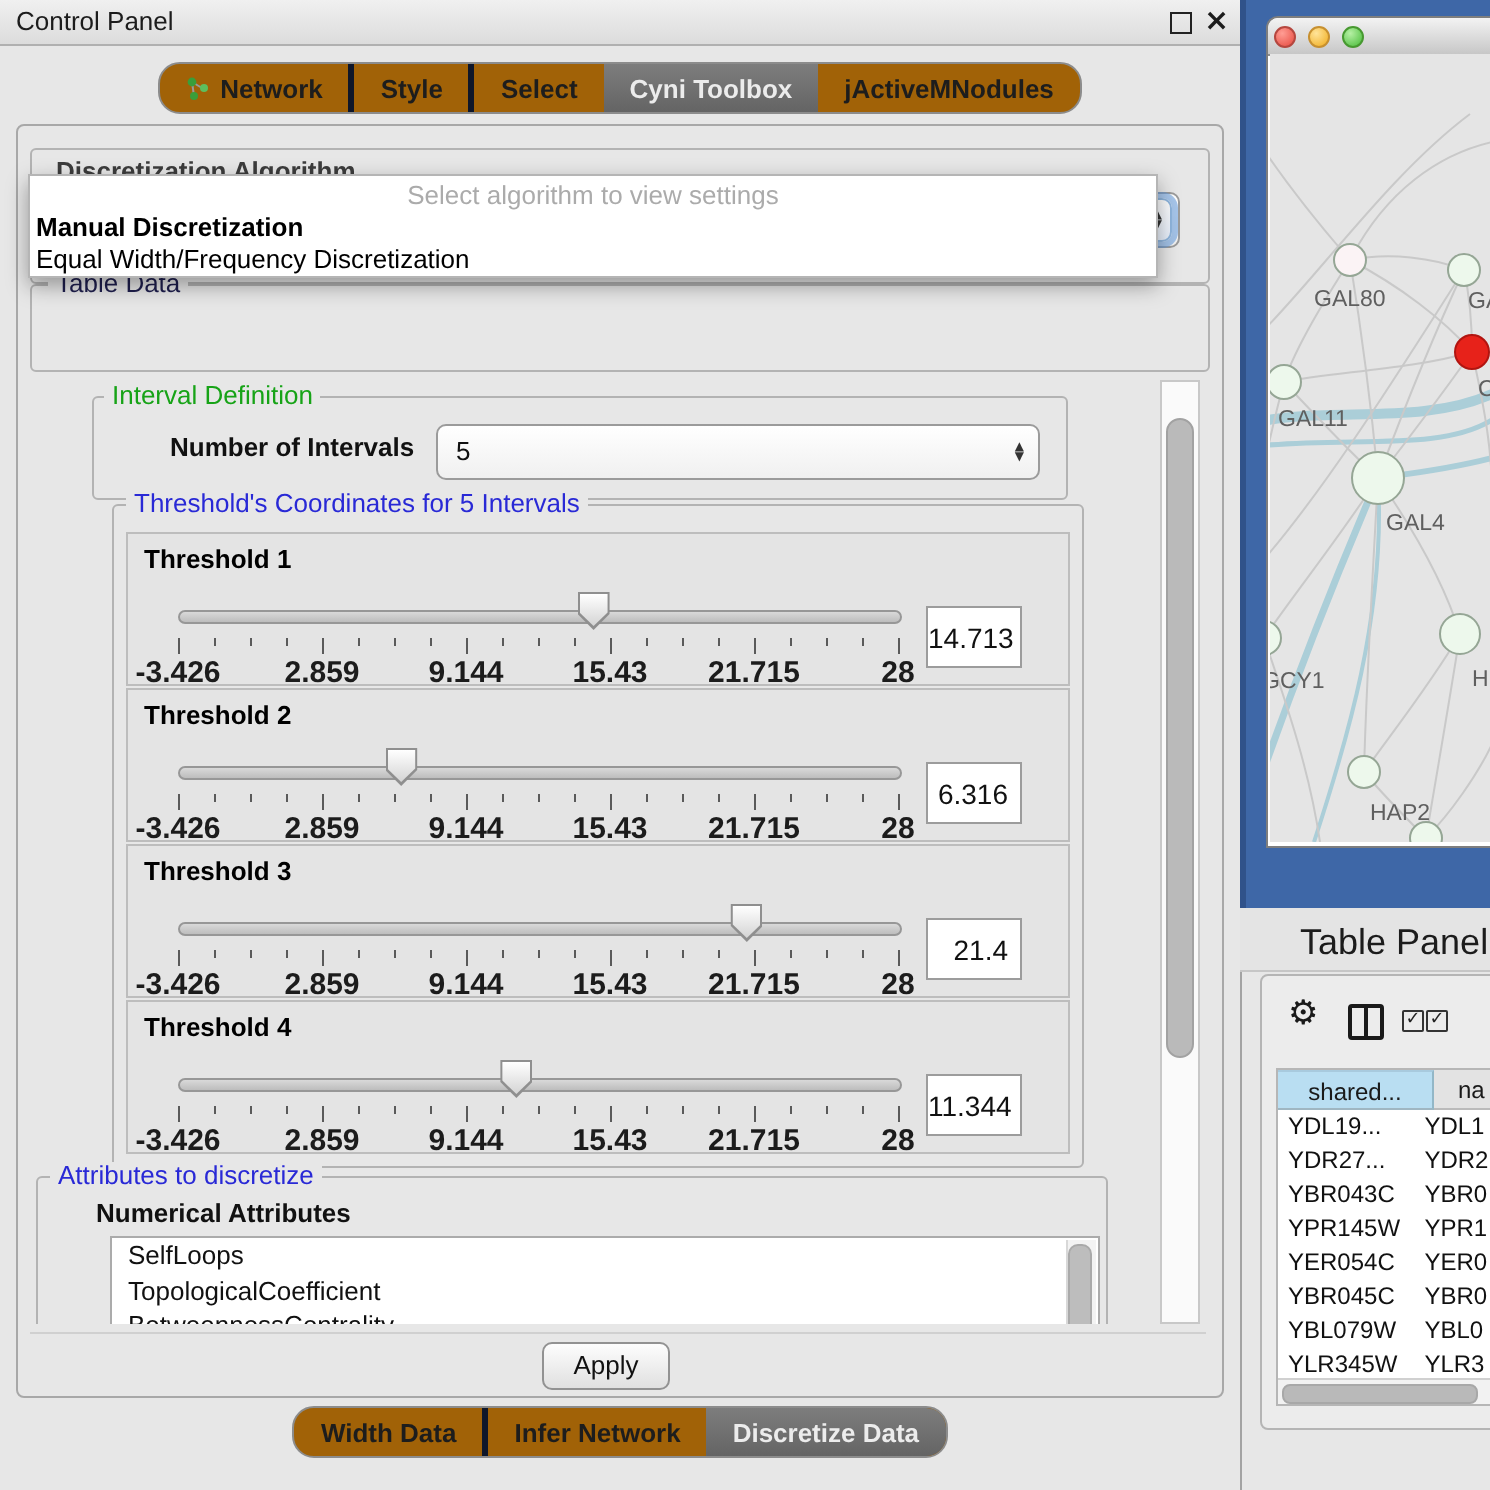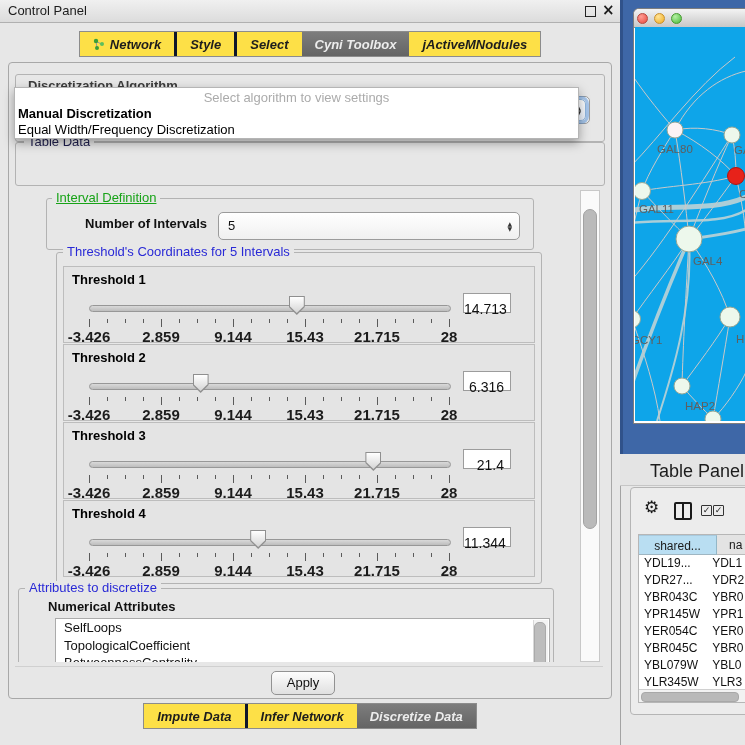--- a/index.html
+++ b/index.html
@@ -8,21 +8,21 @@
   .abs{position:absolute;}
 
   
   #left-panel{left:0;top:0;width:620px;height:745px;background:#e7e7e7;border-right:1px solid #a3a3a3;}
   .cp-titlebar{left:0;top:0;width:620px;height:22px;background:linear-gradient(#f0f0f0,#dcdcdc);border-bottom:1px solid #b0b0b0;}
   .cp-title{left:8px;top:3px;font-size:13px;color:#1c1c1c;}
   .float-icon{left:585px;top:6px;width:9px;height:9px;border:1.5px solid #222;}
   .close-icon{left:602px;top:1px;font-size:15px;font-weight:bold;color:#1c1c1c;font-family:"DejaVu Sans",sans-serif;}
 
   .seg-wrap{left:0;width:620px;display:flex;justify-content:center;}
-  .seg-bar{display:flex;border:1.5px solid #8c8c8c;border-radius:0;overflow:hidden;background:#fde047;height:24px;font-style:italic;}
+  .seg-bar{display:flex;border:1.5px solid #8c8c8c;border-radius:11px;overflow:hidden;background:#a16207;height:24px;}
   .seg{display:flex;align-items:center;gap:5px;padding:0 13px;font-size:13px;font-weight:700;color:#1d1d1d;border-left:3px solid #0f172a;cursor:default;}
   .seg:first-child{border-left:none;}
   .seg.selected{background:linear-gradient(#7d7d7d,#646464);color:#ececec;border-left:none;}
   .seg.selected + .seg{border-left:none;}
   #top-tabs{top:31px;}
   #bottom-tabs{top:703px;}
 
   .main-panel{left:8px;top:62px;width:602px;height:635px;border:1px solid #a8a8a8;border-radius:4px;background:#e7e7e7;}
 
   .group{border:1px solid #b3b3b3;border-radius:3px;}
@@ -45,21 +45,21 @@
 
   
   .thr-panel{position:absolute;left:49px;width:470px;height:75px;background:#e4e4e4;border:1px solid #bdbdbd;}
   .thr-label{position:absolute;left:8px;top:5px;font-size:13px;font-weight:bold;color:#000000;}
   .slider-track{position:absolute;left:25px;top:38px;width:360px;height:5px;border:1px solid #979797;border-radius:4px;background:linear-gradient(#d9d9d9,#bdbdbd);}
   .thumb{position:absolute;top:29px;width:16px;height:19px;clip-path:polygon(0 0,100% 0,100% 58%,50% 100%,0 58%);background:#8f8f8f;}
   .thumb::after{content:"";position:absolute;left:1px;top:1px;right:1px;bottom:2px;clip-path:polygon(0 0,100% 0,100% 58%,50% 100%,0 58%);background:linear-gradient(#ffffff,#d4d4d4);}
   .tick{position:absolute;top:52px;width:1px;height:4px;background:#5a5a5a;}
   .tick.major{height:8px;}
   .tick-label{position:absolute;top:61px;transform:translateX(-50%);font-size:15px;font-weight:bold;color:#1c1c1c;white-space:nowrap;}
-  .value-box{position:absolute;left:399px;top:26px;width:48px;height:20px;background:#fff;border:1px solid #9c9c9c;font-size:14px;color:#111;text-align:right;line-height:31px;padding-right:6px;box-sizing:border-box;}
+  .value-box{position:absolute;left:399px;top:36px;width:48px;height:31px;background:#fff;border:1px solid #9c9c9c;font-size:14px;color:#111;text-align:right;line-height:31px;padding-right:6px;box-sizing:border-box;}
 
   
   .listbox{background:#fff;border:1px solid #ababab;}
   .list-item{font-size:13px;color:#111;padding-left:8px;line-height:17.5px;white-space:nowrap;}
   .list-vscroll{position:absolute;right:1px;top:1px;width:14px;bottom:1px;background:#f3f3f3;border-left:1px solid #d8d8d8;}
   .list-vthumb{position:absolute;right:2px;top:2px;width:10px;height:60px;border-radius:5px;background:#bdbdbd;border:1px solid #aaa;}
 
   
   .vscroll-track{left:580px;top:190px;width:18px;height:470px;background:#fafafa;border:1px solid #c8c8c8;}
   .vscroll-thumb{position:absolute;left:2px;top:18px;width:12px;height:318px;border-radius:7px;background:#bababa;border:1px solid #a2a2a2;}
@@ -68,21 +68,21 @@
   .sep-line{left:15px;top:666px;width:588px;height:1px;background:#d0d0d0;}
 
   
   #desktop{left:620px;top:0;width:125px;height:454px;background:#3e67a7;border-left:3px solid #30528a;box-sizing:border-box;}
   #net-window{left:633px;top:8px;width:112px;height:414px;border:1px solid #7e7e7e;border-right:none;border-radius:6px 0 0 0;overflow:hidden;background:#fff;}
   .net-titlebar{position:absolute;left:0;top:0;width:100%;height:18px;background:linear-gradient(#f3f3f3,#c7c7c7);border-bottom:1px solid #8e8e8e;}
   .light{position:absolute;top:3.5px;width:11px;height:11px;border-radius:50%;}
   .light.red{left:3px;background:radial-gradient(circle at 35% 30%,#ff9d94,#e6493e);border:1px solid #b5473f;box-sizing:border-box;}
   .light.yellow{left:20px;background:radial-gradient(circle at 35% 30%,#ffe49a,#f0ac1d);border:1px solid #c79030;box-sizing:border-box;}
   .light.green{left:37px;background:radial-gradient(circle at 35% 30%,#b6f0a4,#47bb38);border:1px solid #479930;box-sizing:border-box;}
-  #net-canvas{position:absolute;left:1px;top:18px;width:111px;height:394px;background:#0ea5e9;overflow:hidden;}
+  #net-canvas{position:absolute;left:1px;top:18px;width:111px;height:394px;background:#e5e5e5;overflow:hidden;}
 
   
   #tp-band{left:620px;top:454px;width:125px;height:31px;background:#e4e4e4;border-bottom:1px solid #c6c6c6;}
   .tp-title{left:30px;top:7px;font-size:18px;color:#1c1c1c;}
   #tp-box{left:630px;top:487px;width:150px;height:226px;background:#ececec;border:1px solid #b5b5b5;border-radius:4px;}
   .gear-icon{position:absolute;left:13px;top:9px;font-size:17px;color:#1a1a1a;font-family:"DejaVu Sans",sans-serif;}
   .split-icon{position:absolute;left:43px;top:14px;width:14px;height:14px;border:2px solid #1a1a1a;border-radius:2px;}
   .split-icon div{position:absolute;left:50%;top:0;width:2px;height:100%;background:#1a1a1a;transform:translateX(-50%);}
   .cb-icon{position:absolute;top:17px;width:9px;height:9px;border:1.5px solid #333;border-radius:1px;font-size:9px;line-height:9px;text-align:center;color:#222;font-family:"DejaVu Sans",sans-serif;}
   #tp-table{position:absolute;left:7px;top:46px;width:140px;height:167px;background:#fff;border:1px solid #b6b6b6;overflow:hidden;}
@@ -158,21 +158,21 @@
       <div class="popup-opt1">Manual Discretization</div>
       <div class="popup-opt2">Equal Width/Frequency Discretization</div>
     </div>
 
     <div class="abs group" style="left:15px;top:142px;width:588px;height:42px;"></div>
     <div class="abs group-title" style="left:24px;top:135px;color:#1f1f4e;">Table Data</div>
 
     <div class="abs" id="viewport" style="left:14px;top:188px;width:563px;height:474px;overflow:hidden;">
 
       <div class="abs group" style="left:32px;top:10px;width:486px;height:50px;"></div>
-      <div class="abs group-title" style="left:38px;top:3px;color:#17a317;text-decoration:underline;">Interval Definition</div>
+      <div class="abs group-title" style="left:38px;top:3px;color:#17a317;">Interval Definition</div>
       <div class="abs txt" style="left:71px;top:28px;font-size:13px;font-weight:bold;color:#111;">Number of Intervals</div>
       <div class="abs combo" style="left:204px;top:24px;width:300px;height:26px;">
         <div class="combo-text">5</div>
         <div class="combo-arrows">
             <span>▲</span>
             <span>▼</span>
           </div>
       </div>
 
       <div class="abs group" style="left:42px;top:64px;width:484px;height:330px;"></div>
@@ -335,21 +335,21 @@
     <div class="abs vscroll-track">
       <div class="vscroll-thumb"></div>
     </div>
 
     <div class="abs sep-line"></div>
     <div class="abs apply-btn">Apply</div>
 
     <div class="abs seg-wrap" id="bottom-tabs">
       <div class="seg-bar">
         <div class="seg">
-            <span>Impute Data</span>
+            <span>Width Data</span>
           </div>
         <div class="seg">
             <span>Infer Network</span>
           </div>
         <div class="seg selected">
             <span>Discretize Data</span>
           </div>
       </div>
     </div>
   </div>

